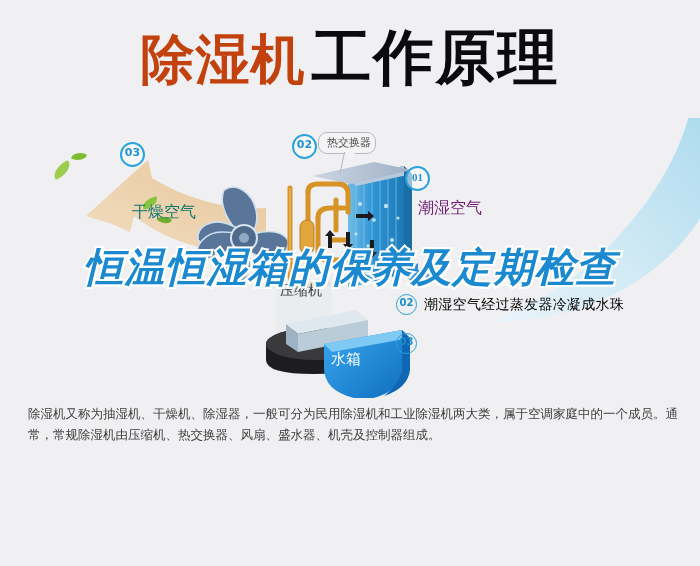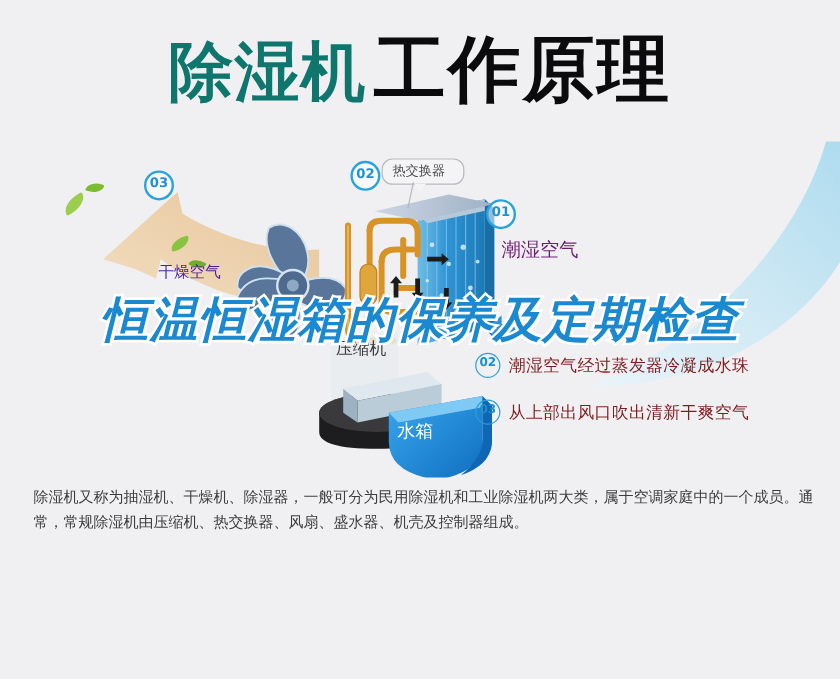--- a/index.html
+++ b/index.html
@@ -28,21 +28,21 @@
     position: absolute;
     left: 0;
     top: 18px;
     width: 700px;
     text-align: center;
     white-space: nowrap;
   }
   .header .t1 {
     font-size: 54px;
     font-weight: 700;
-    color: #0f766e;
+    color: #c2410c;
     letter-spacing: 1px;
     font-family: "DejaVu Sans", "Liberation Sans", sans-serif;
     vertical-align: baseline;
   }
   .header .t2 {
     font-size: 60px;
     font-weight: 700;
     color: #0b0b0d;
     letter-spacing: 2px;
     margin-left: 6px;
@@ -110,48 +110,48 @@
   }
 
   
   .dlabel {
     position: absolute;
     font-size: 11px;
     color: #4a4a4a;
     font-family: "DejaVu Sans", "Liberation Sans", sans-serif;
     white-space: nowrap;
   }
-  .dlabel.dry   { left: 132px; top: 100px; color:#4c1d95; font-size: 13px; }
+  .dlabel.dry   { left: 132px; top: 84px; color:#0f766e; font-size: 16px; }
   .dlabel.humid { left: 418px; top: 80px;  color:#701a75; font-size: 16px; }
   .dlabel.tank  { left: 331px; top: 232px; color:#ffffff; font-size: 15px; }
   .dlabel.comp  { left: 280px; top: 164px; color:#3c3c3c; font-size: 14px; }
 
   .bignum {
     position: absolute;
     width: 21px;
     height: 21px;
     border-radius: 50%;
     border: 2px solid #29a3dc;
     color: #1f93cf;
     font-size: 11px;
     font-weight: 700;
     line-height: 18px;
     text-align: center;
     background: rgba(255,255,255,0.55);
     font-family: "DejaVu Sans", "Liberation Sans", sans-serif;
   }
   .bignum.n03 { left: 120px; top: 24px; }
   .bignum.n02 { left: 292px; top: 16px; }
-  .bignum.n01 { left: 405px; top: 48px; }
+  .bignum.n01 { left: 405px; top: 48px; font-family: Liberation Serif, serif; }
 
   .callout {
     position: absolute;
     left: 318px;
     top: 14px;
-    padding: 2px 15px 3px 8px;
+    padding: 2px 4px 3px 8px;
     border: 1px solid #b9b9bd;
     border-radius: 9px;
     background: #f4f4f6;
     font-size: 11px;
     color: #4c4c4c;
     font-family: "DejaVu Sans", "Liberation Sans", sans-serif;
     white-space: nowrap;
   }
   .callout:after {
     content: "";
@@ -196,21 +196,21 @@
     color: #1d8fcb;
     font-size: 10px;
     font-weight: 700;
     line-height: 16px;
     text-align: center;
     margin-right: 7px;
     font-family: "DejaVu Sans", "Liberation Sans", sans-serif;
   }
   .legend-text {
     font-size: 14px;
-    color: #7f1d1d;
+    color: #000000;
     font-family: Liberation Mono, monospace;
     letter-spacing: 0.3px;
   }
 
   
   .overlay-title {
     position: absolute;
     left: 0;
     top: 245px;
     width: 700px;
@@ -391,21 +391,20 @@
 
   </div>
 
   <div class="legend">
     <div class="legend-row">
       <span class="legend-num">02</span>
       <span class="legend-text">潮湿空气经过蒸发器冷凝成水珠</span>
     </div>
     <div class="legend-row">
       <span class="legend-num">03</span>
-      <span class="legend-text">从上部出风口吹出清新干爽空气</span>
     </div>
   </div>
 
   <div class="overlay-title">恒温恒湿箱的保养及定期检查</div>
 
   <div class="body-text">
     <p>除湿机又称为抽湿机、干燥机、除湿器，一般可分为民用除湿机和工业除湿机两大类，属于空调家庭中的一个成员。通常，常规除湿机由压缩机、热交换器、风扇、盛水器、机壳及控制器组成。</p>
   </div>
 
 </div>

